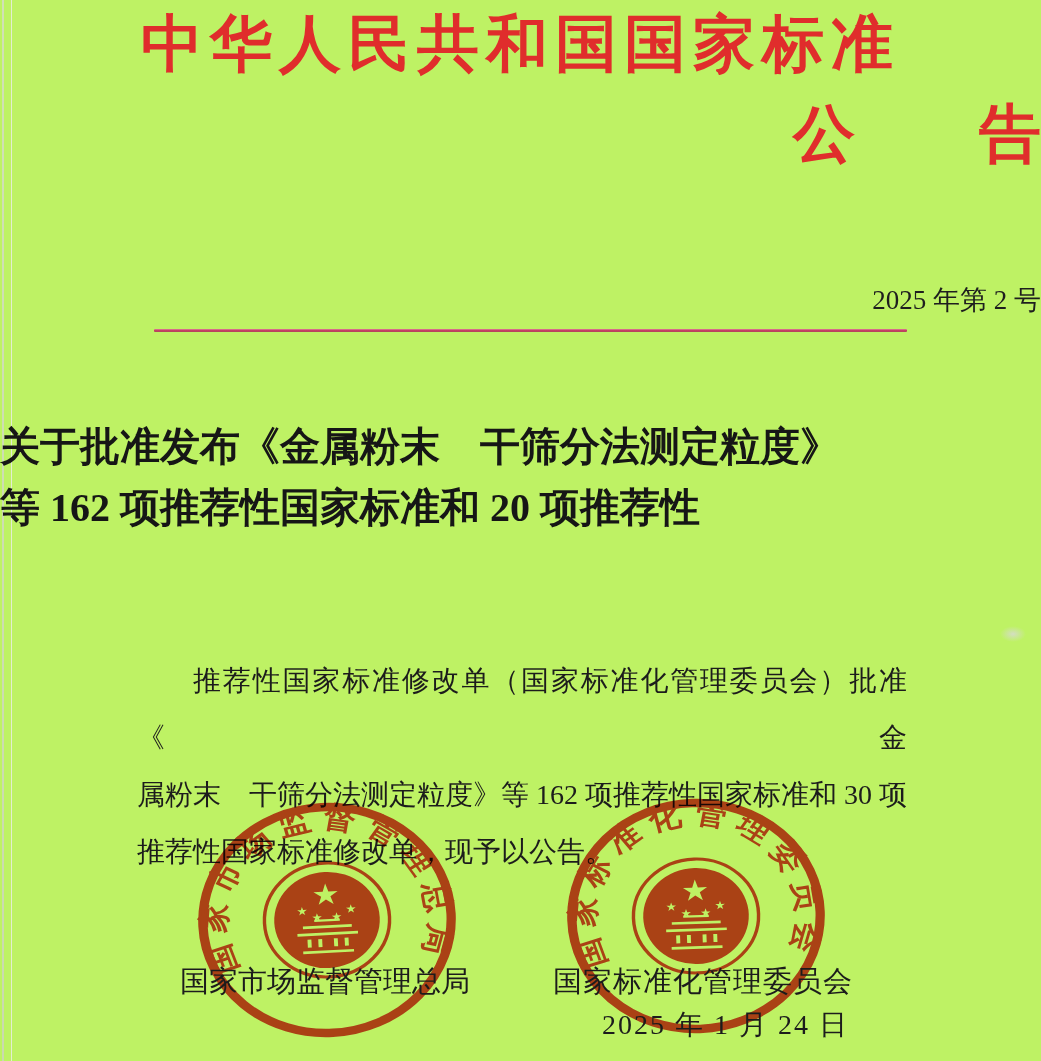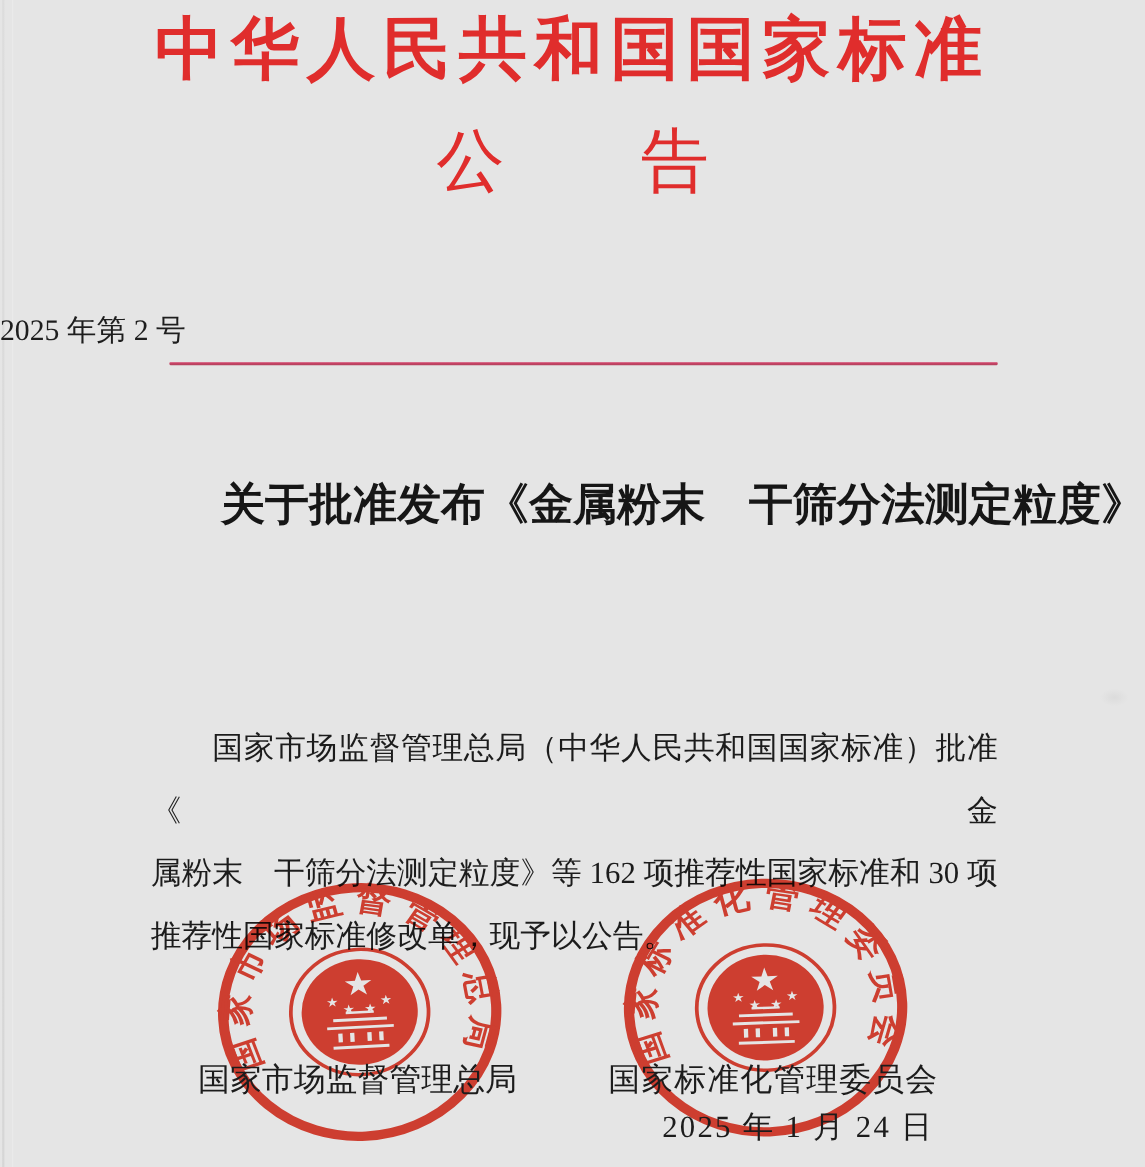--- a/index.html
+++ b/index.html
@@ -1,20 +1,20 @@
 <!DOCTYPE html>
 <html><head>
 <meta charset="utf-8">
 <style>
   html, body { margin: 0; padding: 0; background: #ffffff; }
   .page {
     position: relative;
     width: 1041px;
     height: 1061px;
-    background: #e5e5e5;
+    background: #bef264;
     overflow: hidden;
     font-family: "Liberation Serif", "DejaVu Serif", serif;
     color: #1e1e1e;
   }
   
   .edge-left {
     position: absolute; left: 2px; top: 0; width: 2px; height: 100%;
     background: linear-gradient(#d9d9d9, #cfcfcf); opacity: .7;
   }
   .edge-left2 {
@@ -27,44 +27,43 @@
     opacity: .8;
   }
   .masthead-1 {
     position: absolute; left: 0; right: 0; top: 2px;
     text-align: center;
     font-size: 62px; font-weight: bold;
     letter-spacing: 7px;
     color: #e02d2c;
   }
   .masthead-2 {
-    position: absolute; left: 0; right: 0; top: 104px;
-    text-align: center;
-    font-size: 62px; font-weight: normal;
+    position: absolute; left: 0; right: 0; top: 92px;
+    text-align: right;
+    font-size: 62px; font-weight: bold;
     color: #e02d2c;
   }
   .issue-no {
     position: absolute; left: 0; right: 0; top: 282px;
-    text-align: left;
+    text-align: right;
     font-size: 27px;
     color: #1e1e1e;
   }
   .rule {
     position: absolute; left: 154px; top: 329px;
     width: 753px; height: 3px;
     background: linear-gradient(#e0829c, #c23a5e 55%, #b04a60);
     border-radius: 1px;
   }
   .doc-title {
     position: absolute; left: 0; right: 0; top: 416px;
-    text-align: right;
+    text-align: left;
     font-size: 40px; font-weight: bold;
     line-height: 61px;
     color: #161616;
-    margin-top: 12px;
   }
   .doc-body {
     position: absolute; left: 137px; top: 652px;
     width: 770px;
     font-size: 28px;
     line-height: 57px;
     color: #1c1c1c;
   }
   .doc-body .b-just { text-align: justify; text-align-last: justify; }
   .doc-body .b-indent { text-indent: 2em; }
@@ -107,24 +106,25 @@
   <div class="masthead-1">中华人民共和国国家标准</div>
 
   <div class="masthead-2">公　　告</div>
 
   <div class="issue-no">2025 年第 2 号</div>
 
   <div class="rule"></div>
 
   <div class="doc-title">
     <div>关于批准发布《金属粉末　干筛分法测定粒度》</div>
+    <div>等 162 项推荐性国家标准和 20 项推荐性</div>
   </div>
 
   <div class="doc-body">
-    <div class="b-just b-indent">国家市场监督管理总局（中华人民共和国国家标准）批准《金</div>
+    <div class="b-just b-indent">推荐性国家标准修改单（国家标准化管理委员会）批准《金</div>
     <div class="b-just">属粉末　干筛分法测定粒度》等 162 项推荐性国家标准和 30 项</div>
     <div>推荐性国家标准修改单，现予以公告。</div>
   </div>
 
   <svg width="0" height="0" style="position:absolute" aria-hidden="true">
     <defs>
       <path id="seal-text-arc" d="M -90.1 52 A 104 104 0 1 1 90.1 52"></path>
       <path id="star-shape" d="M0,-1 L0.2245,-0.309 L0.951,-0.309 L0.3633,0.118 L0.5878,0.809 L0,0.382 L-0.5878,0.809 L-0.3633,0.118 L-0.951,-0.309 L-0.2245,-0.309 Z"></path>
     </defs>
   </svg>

